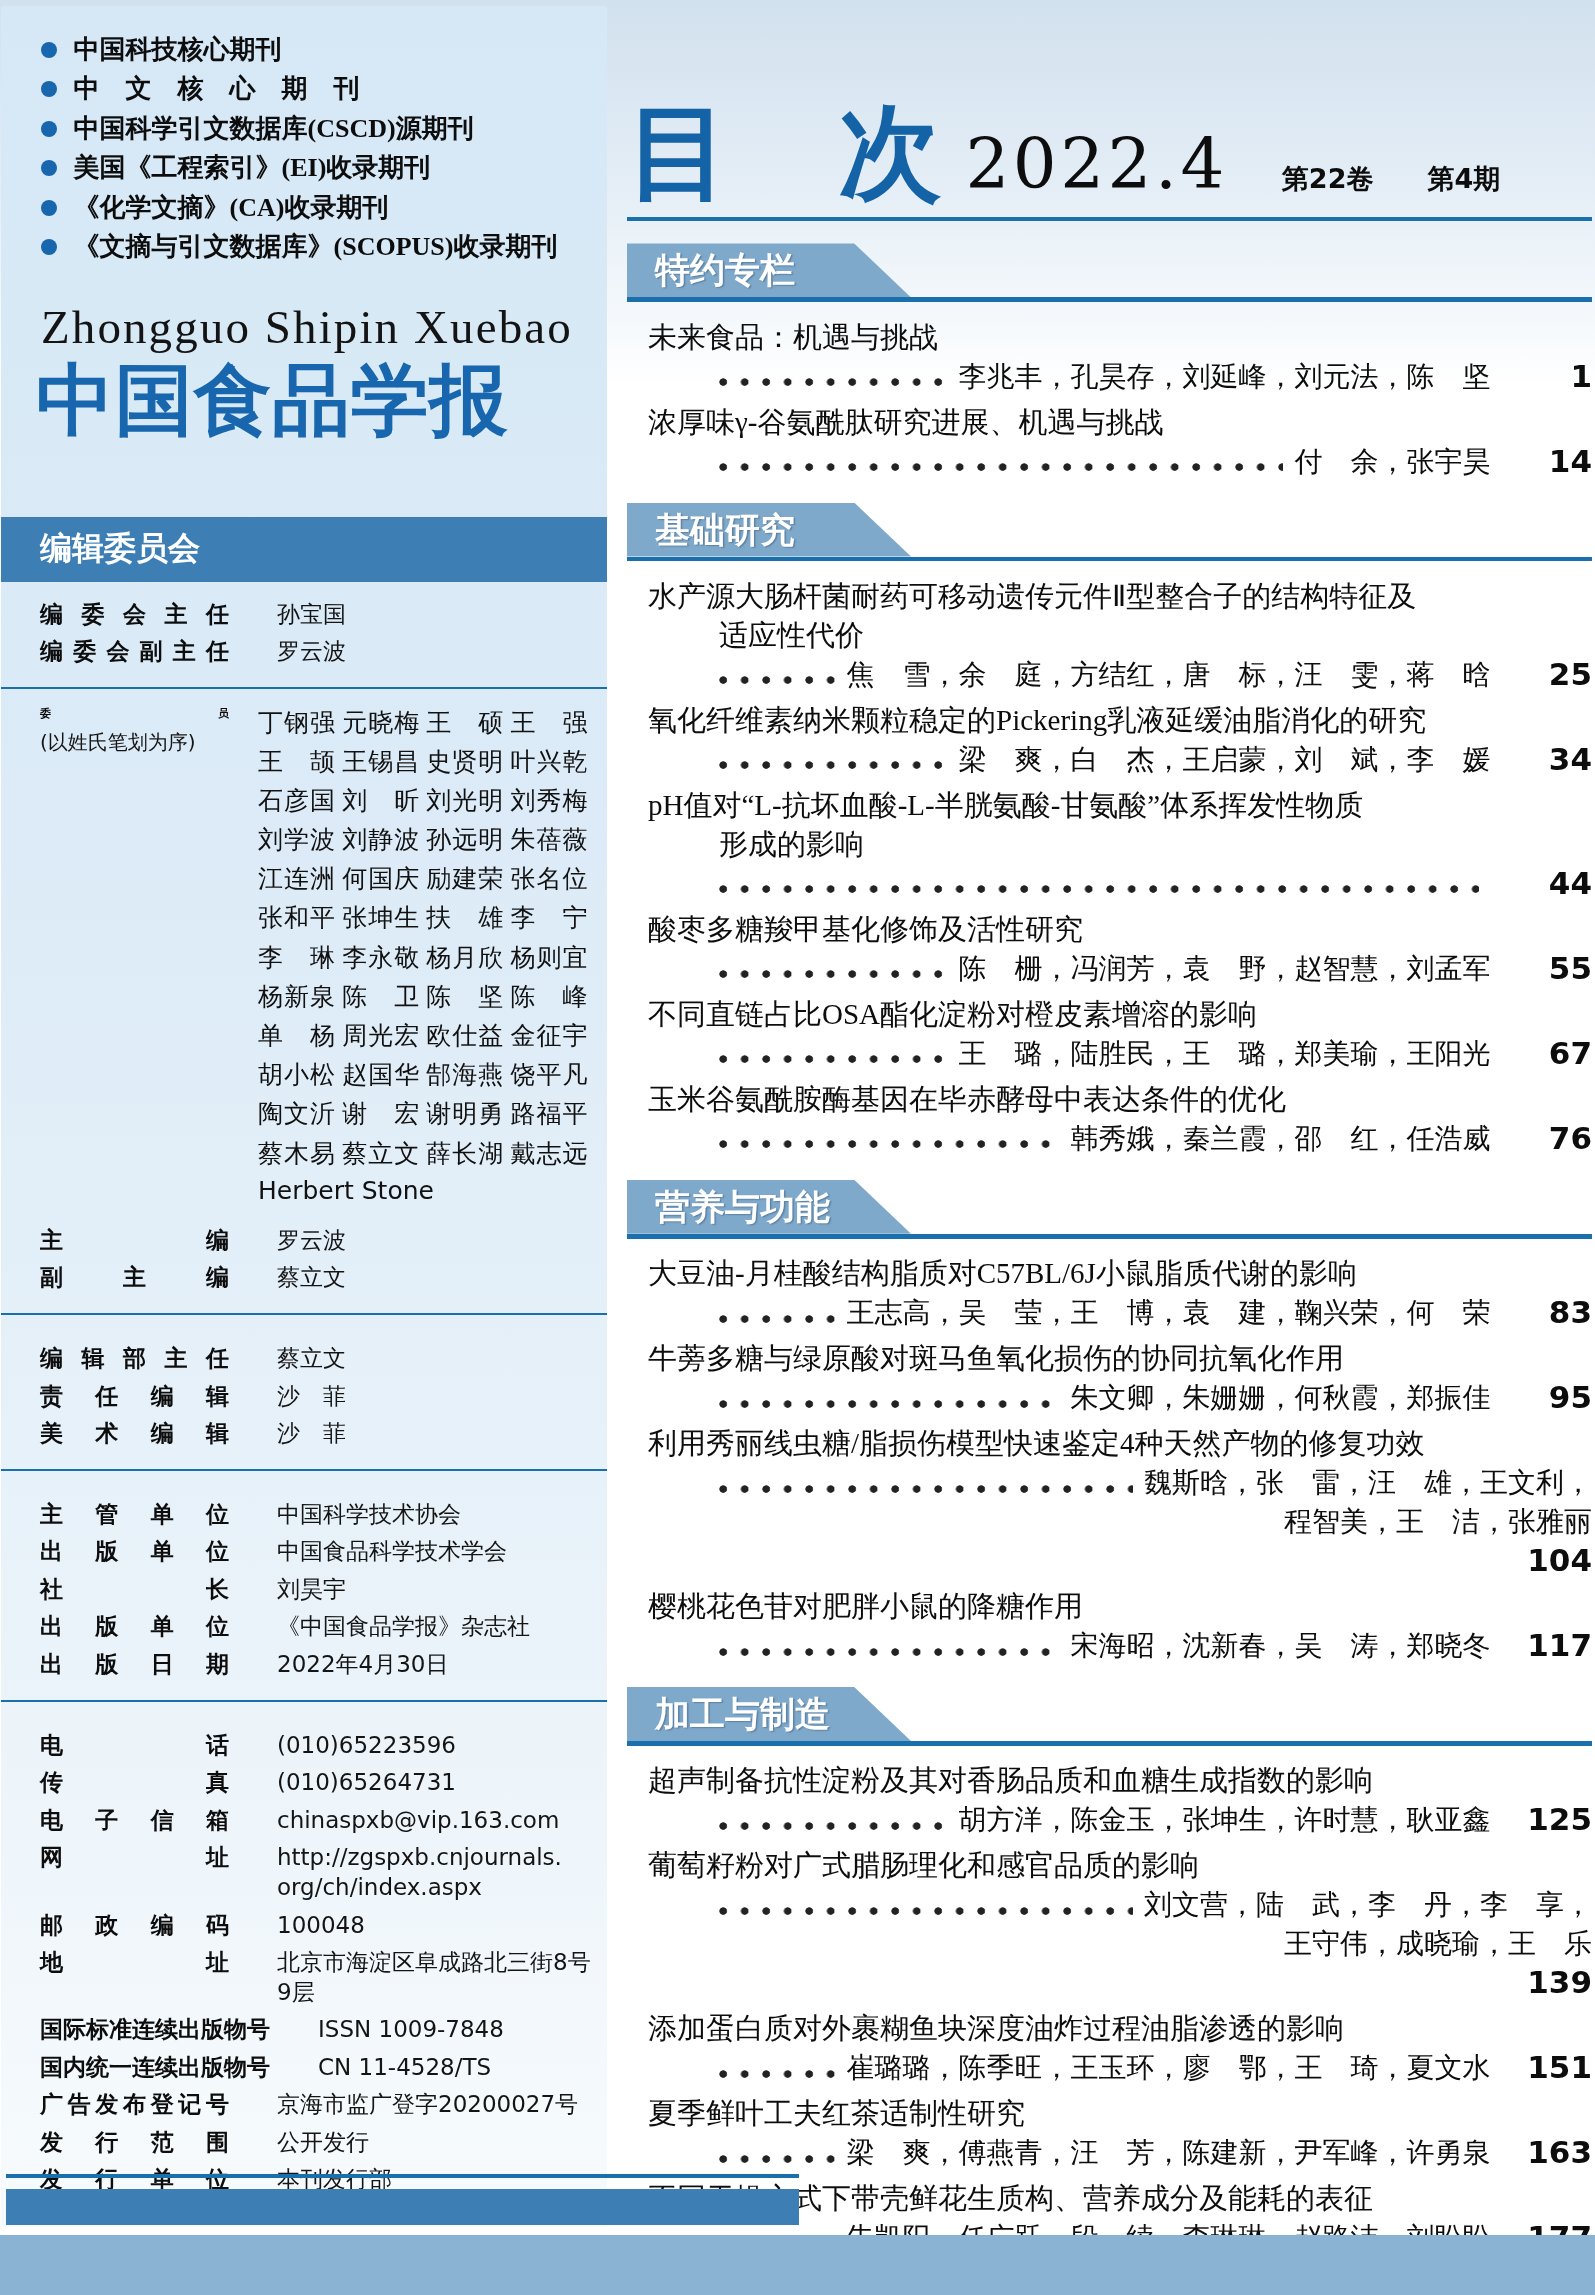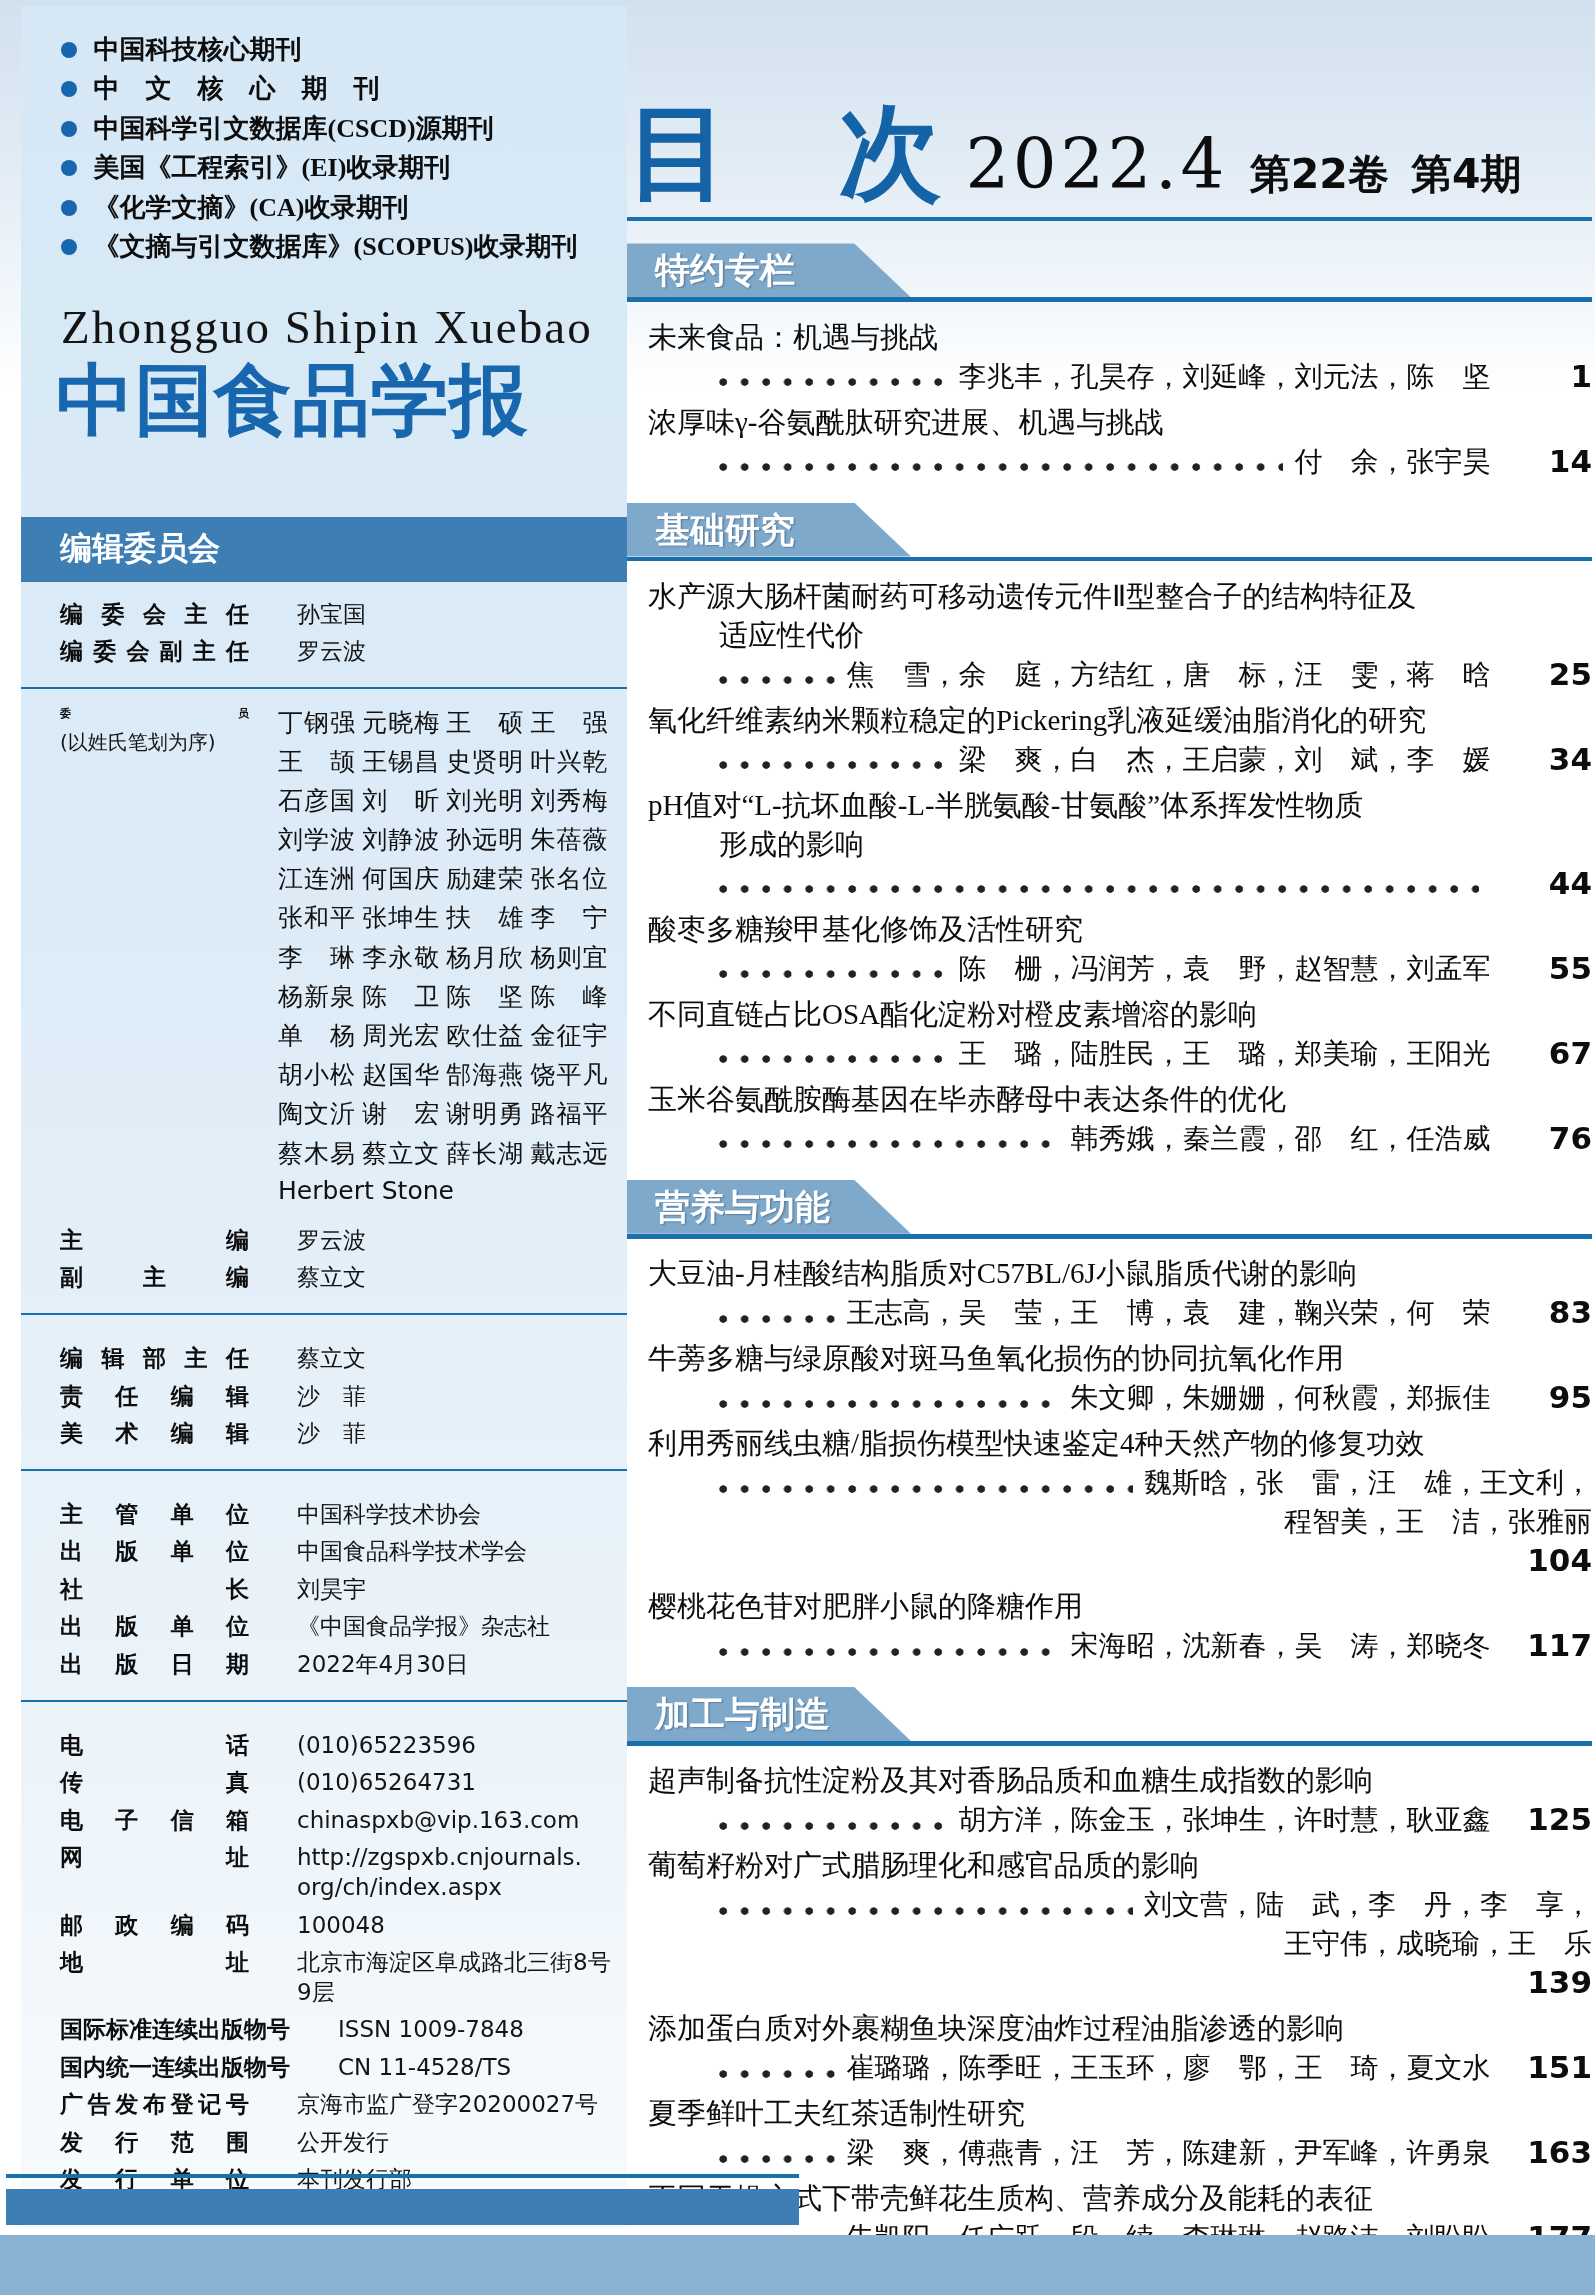--- a/index.html
+++ b/index.html
@@ -3,21 +3,21 @@
 <meta charset="utf-8">
 <style>
   html,body { margin:0; padding:0; background:#ffffff; }
   .page {
     position:relative; width:1596px; height:2295px; overflow:hidden;
     background: linear-gradient(180deg,#d2e1ee 0px,#dfeaf4 139px,#f2f7fb 298px,#ffffff 388px);
     font-family:"Liberation Serif", serif; color:#111;
   }
   
   .sidebar {
-    position:absolute; left:21px; top:5.5px; width:606px; height:2221px;
+    position:absolute; left:1px; top:5.5px; width:606px; height:2221px;
     background: linear-gradient(180deg,#d6e8f6 0%,#dcebf7 38%,#ecf4fa 78%,#f7fbfd 100%);
   }
   .badges { list-style:none; margin:0; padding:28px 7px 0 40px; }
   .badges li { display:flex; align-items:center; margin-bottom:7.6px; }
   .blt { width:16px; height:16px; border-radius:50%; background:#1766ae; margin-right:16.6px; flex:none; }
   .btxt { font-size:26px; font-weight:bold; line-height:32px; color:#0d0d0d; }
   .pinyin { margin:37px 0 0 40px; font-size:47px; letter-spacing:2.1px; color:#141414; }
   .logo { margin:5.5px 0 0 35px; font-size:78px; font-weight:900; color:#1766ae;
           font-family:"DejaVu Sans", sans-serif; letter-spacing:0.7px; line-height:1.05; }
   .ed-header { margin-top:75px; background:#3d7eb5; color:#ffffff;
@@ -37,21 +37,21 @@
            font-size:25px; font-family:"DejaVu Sans", sans-serif; }
   .mname { display:inline-block; width:3.08em; text-align:justify; text-align-last:justify; white-space:nowrap; }
   .mlast { grid-column:1 / -1; width:auto; text-align:left; text-align-last:left; }
   .edgroup { padding-top:21px; }
   
   .main { position:absolute; left:627px; top:0; width:965px; }
   .m-head { display:flex; align-items:baseline; padding-top:101px; }
   .m-title { color:#1563a7; font-size:103px; font-weight:900; line-height:1;
              font-family:"DejaVu Sans", sans-serif; letter-spacing:2.8px; }
   .m-issue { font-family:"DejaVu Serif", serif; font-size:69px; margin-left:21px; letter-spacing:3.5px; color:#0d0d0d; }
-  .m-vol,.m-no { font-size:41px; font-weight:bold; font-family:"DejaVu Sans", sans-serif; margin-left:22px; color:#0d0d0d; }
+  .m-vol,.m-no { font-size:27px; font-weight:bold; font-family:"DejaVu Sans", sans-serif; margin-left:54px; color:#0d0d0d; }
   .m-rule { height:4.9px; background:#1a6fad; margin-top:12.5px; }
   .sec { margin-top:22px; }
   .sec-bar { width:284px; height:54px; background:#7fa9cb; box-sizing:border-box;
              clip-path:polygon(0 0, 80% 0, 100% 100%, 0 100%);
              color:#ffffff; font-family:"DejaVu Sans", sans-serif; font-weight:bold; font-size:35px;
              line-height:55px; padding-left:28px; text-shadow:1.4px 1.4px 1.4px rgba(50,80,110,0.45); }
   .sec-line { height:4.9px; background:#1a6fad; }
   .sec-articles { padding-top:15.3px; }
   .article { margin-bottom:7px; }
   .a-title { font-size:29px; line-height:39px; color:#0d0d0d; padding-left:21px; }

